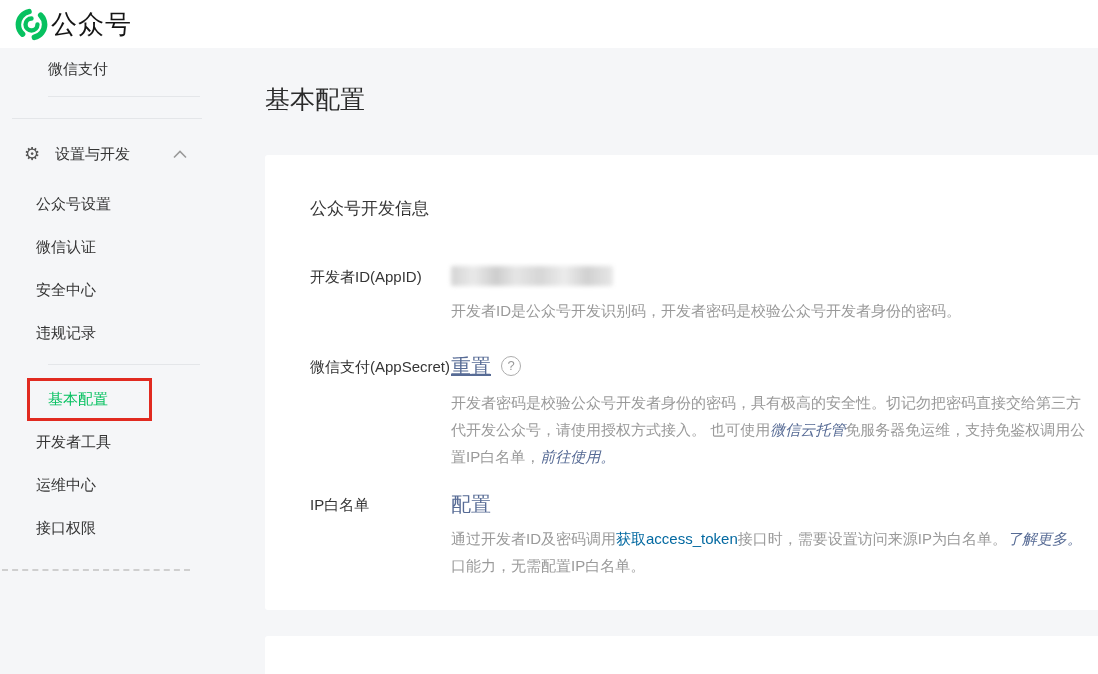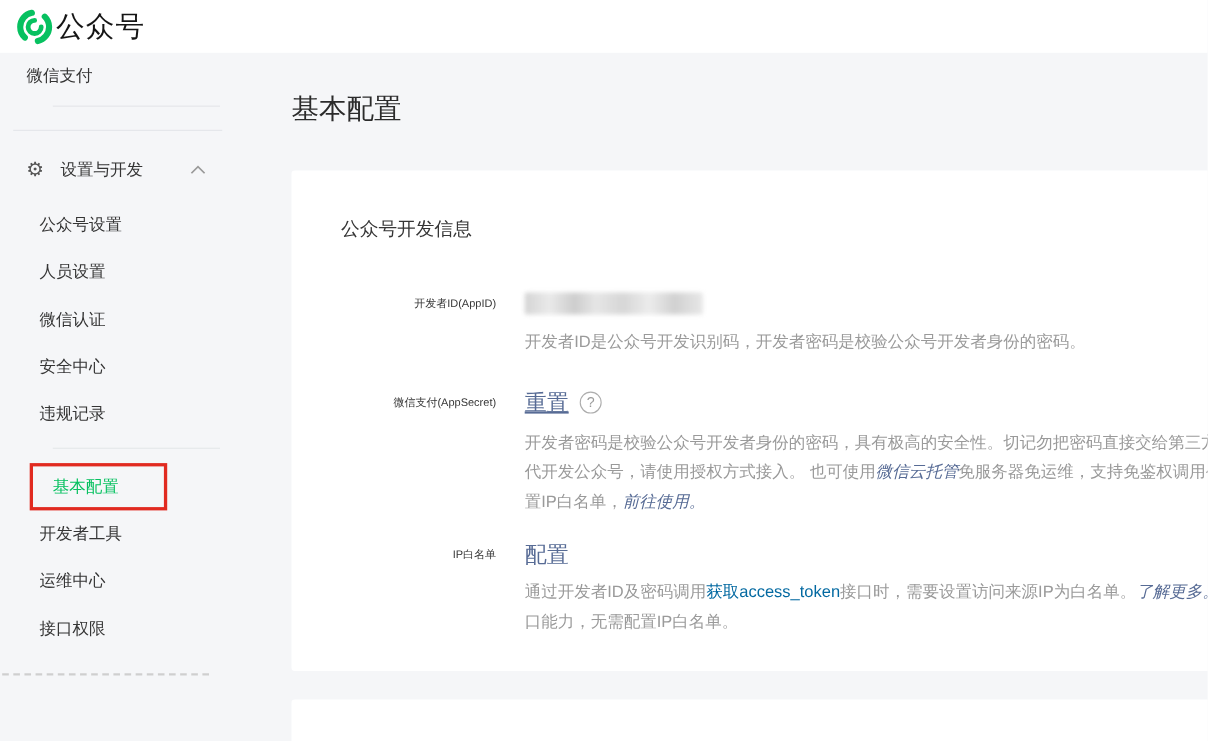--- a/index.html
+++ b/index.html
@@ -7,21 +7,21 @@
   body { font-family:"Liberation Sans","DejaVu Sans",sans-serif; }
   .viewport { position:relative; width:1098px; height:674px; overflow:hidden; background:#f5f6f8; }
 
   
   .app-header { position:absolute; top:0; left:0; width:1098px; height:48px; background:#fff; display:flex; align-items:center; padding-left:14px; z-index:5; }
   .logo { width:35px; height:35px; display:block; }
   .brand { margin-left:2px; font-size:26px; letter-spacing:1px; color:#151515; font-weight:500; }
 
   
   .sidebar { position:absolute; top:48px; left:0; width:265px; height:626px; font-size:15px; color:#353535; }
-  .s-top { height:42px; display:flex; align-items:center; padding-left:24px; cursor:pointer; }
+  .s-top { height:42px; display:flex; align-items:center; padding-left:48px; cursor:pointer; }
   .s-hr { border:none; border-top:1px solid #e4e6e9; margin:6px 0 10px 48px; width:152px; }
   .s-hr.wide { margin:21px 0 14px 12px; width:190px; }
   .s-hr.mid { margin:9px 0 13px 48px; width:152px; }
   .s-section { height:42px; display:flex; align-items:center; padding-left:22px; margin-bottom:8px; cursor:pointer; }
   .gear { font-size:18px; color:#555; width:20px; text-align:center; }
   .s-section-label { margin-left:13px; }
   .chev { margin-left:auto; margin-right:78px; display:block; }
   .s-sub { height:43px; display:flex; align-items:center; padding-left:36px; cursor:pointer; }
   .annot-box { height:43px; width:125px; margin-left:27px; border:3px solid var(--red,#e12a20); display:flex; align-items:center; padding-left:18px; }
   .annot-box .s-sub-inner { color:var(--green,#07c160); cursor:pointer; }
@@ -31,21 +31,21 @@
   .main { position:absolute; top:48px; left:265px; width:920px; }
   .page-title { font-size:25px; font-weight:400; color:#2b2b2b; line-height:35px; margin-top:34px; }
   .card { margin-top:38px; background:#fff; border-radius:3px; width:100%; height:455px; padding:42px 45px; }
   .card2 { margin-top:26px; height:130px; }
   .card-title { font-size:17px; font-weight:400; color:#353535; line-height:24px; }
 
   .row { display:flex; align-items:flex-start; }
   .row-1 { margin-top:43px; }
   .row-2 { margin-top:30px; }
   .row-3 { margin-top:22px; }
-  .row-label { width:141px; margin-right:26px; flex:none; font-size:10px; line-height:26px; color:#353535; word-break:break-all;text-align:right; }
+  .row-label { width:141px; flex:none; font-size:15px; line-height:26px; color:#353535; word-break:break-all; }
   .row-content { flex:1; min-width:0; }
 
   .redacted { width:162px; height:20px; margin-top:2px; border-radius:2px; opacity:.75; filter:blur(2px);
               background:linear-gradient(90deg,#c6c6c6 0%,#e3e3e3 14%,#bdbdbd 28%,#dedede 40%,#c9c9c9 55%,#e6e6e6 70%,#c2c2c2 84%,#e0e0e0 100%); }
 
   .action-line { height:24px; display:flex; align-items:center; }
   .action-link { font-size:20px; color:var(--link,#576b95); text-decoration:none; cursor:pointer; }
   .action-link.u { text-decoration:underline; }
   .help-circle { width:20px; height:20px; border:1px solid #adadad; border-radius:50%; margin-left:10px; color:#9a9a9a;
                  font-size:13px; line-height:18px; text-align:center; cursor:pointer; }
@@ -75,21 +75,20 @@
       <hr class="s-hr">
       <hr class="s-hr wide">
       <div class="s-section">
         <span class="gear">⚙</span>
         <span class="s-section-label">设置与开发</span>
         <svg viewBox="0 0 14 9" width="14" height="9" class="chev">
           <polyline points="1,7.5 7,1.5 13,7.5" fill="none" stroke="#9a9a9a" stroke-width="1.6"></polyline>
         </svg>
       </div>
       <div class="s-sub">公众号设置</div>
-      <div class="s-sub">人员设置</div>
       <div class="s-sub">微信认证</div>
       <div class="s-sub">安全中心</div>
       <div class="s-sub">违规记录</div>
       <hr class="s-hr mid">
       <div class="annot-box">
         <span class="s-sub-inner">基本配置</span>
       </div>
       <div class="s-sub">开发者工具</div>
       <div class="s-sub">运维中心</div>
       <div class="s-sub">接口权限</div>

